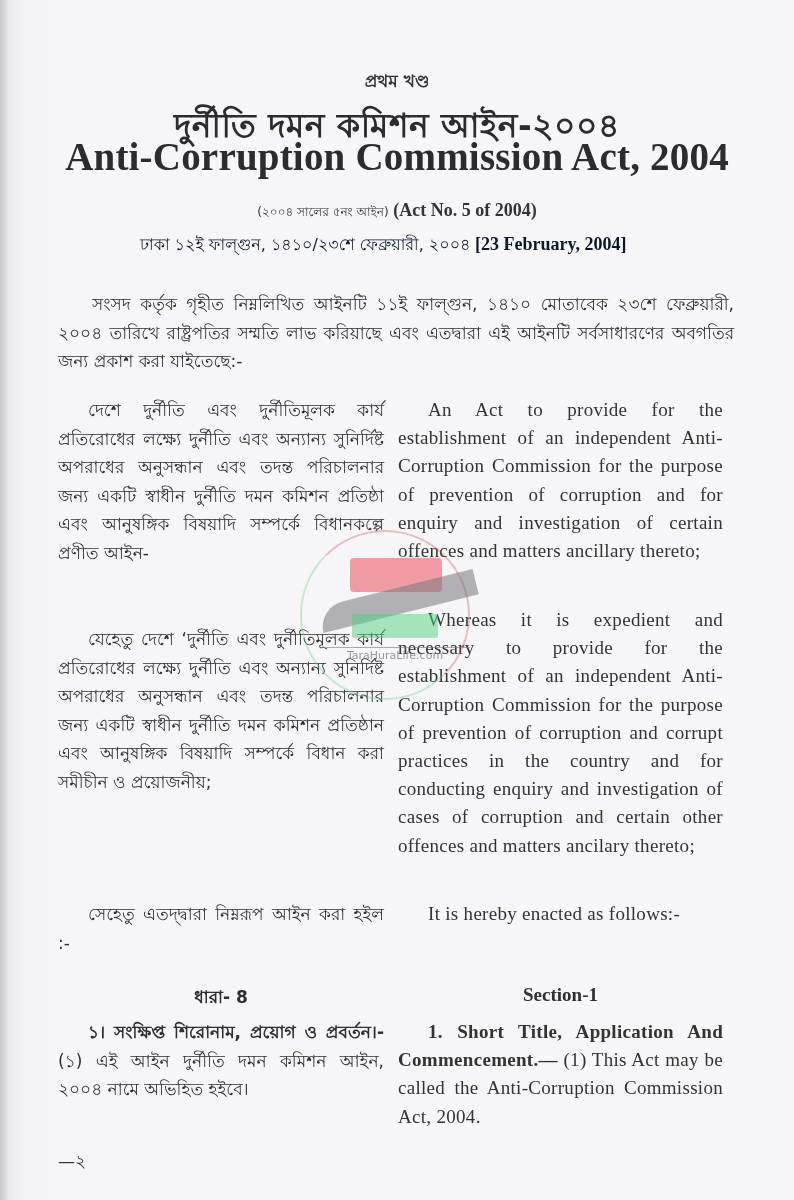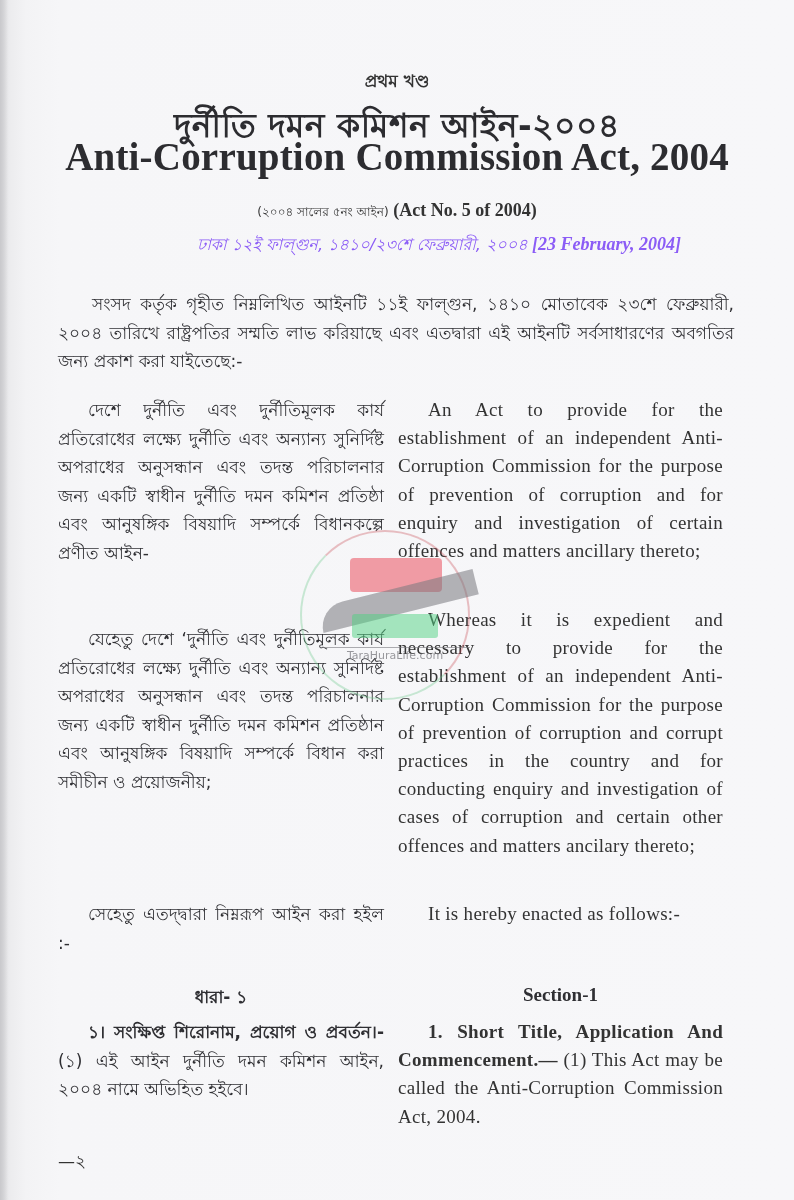--- a/index.html
+++ b/index.html
@@ -14,22 +14,22 @@
     background: linear-gradient(90deg, #c9c9cc, rgba(230,230,232,0));
   }
   .center { position: absolute; left: 0; width: 794px; text-align: center; }
   .part-label { top: 68px; font-size: 17px; font-family: "DejaVu Sans", sans-serif; font-weight: bold; color: #333; }
   .title-bn { top: 100px; font-size: 33px; font-family: "DejaVu Sans", sans-serif; font-weight: bold; color: #2c2c30; letter-spacing: 0.5px; }
   .title-en { top: 134px; font-size: 39px; font-weight: bold; color: #2c2c30; letter-spacing: 0.2px; }
   .act-no { top: 200px; font-size: 18px; color: #333; }
   .act-no .bn { font-family: "DejaVu Sans", sans-serif; font-size: 12px; }
   .act-no .en { font-weight: bold; }
   .date-line {
-    position: absolute; top: 232px; left: 140px; right: 56px; text-align: center;
-    font-size: 18px; font-style: italic; color: #8b5cf6;
+    position: absolute; top: 232px; left: 140px; right: 56px; text-align: left;
+    font-size: 18px; color: #0f172a;
   }
   .date-line .bn { font-family: "DejaVu Sans", sans-serif; font-size: 16px; }
   .date-line .en { font-weight: bold; }
 
   .preamble {
     position: absolute; top: 290px; left: 58px; width: 676px;
     font-family: "DejaVu Sans", sans-serif; font-size: 17px; line-height: 28.5px;
     text-align: justify; text-indent: 34px; color: #2f2f33;
   }
 
@@ -115,21 +115,21 @@
 
 <div class="col-bn indent p1-bn">দেশে দুর্নীতি এবং দুর্নীতিমূলক কার্য প্রতিরোধের লক্ষ্যে দুর্নীতি এবং অন্যান্য সুনির্দিষ্ট অপরাধের অনুসন্ধান এবং তদন্ত পরিচালনার জন্য একটি স্বাধীন দুর্নীতি দমন কমিশন প্রতিষ্ঠা এবং আনুষঙ্গিক বিষয়াদি সম্পর্কে বিধানকল্পে প্রণীত আইন-</div>
 <div class="col-en indent p1-en">An Act to provide for the establishment of an independent Anti-Corruption Commission for the purpose of prevention of corruption and for enquiry and investigation of certain offences and matters ancillary thereto;</div>
 
 <div class="col-bn indent p2-bn">যেহেতু দেশে ‘দুর্নীতি এবং দুর্নীতিমূলক কার্য প্রতিরোধের লক্ষ্যে দুর্নীতি এবং অন্যান্য সুনির্দিষ্ট অপরাধের অনুসন্ধান এবং তদন্ত পরিচালনার জন্য একটি স্বাধীন দুর্নীতি দমন কমিশন প্রতিষ্ঠান এবং আনুষঙ্গিক বিষয়াদি সম্পর্কে বিধান করা সমীচীন ও প্রয়োজনীয়;</div>
 <div class="col-en indent p2-en">Whereas it is expedient and necessary to provide for the establishment of an independent Anti-Corruption Commission for the purpose of prevention of corruption and corrupt practices in the country and for conducting enquiry and investigation of cases of corruption and certain other offences and matters ancilary thereto;</div>
 
 <div class="col-bn indent p3-bn">সেহেতু এতদ্দ্বারা নিম্নরূপ আইন করা হইল :-</div>
 <div class="col-en indent p3-en">It is hereby enacted as follows:-</div>
 
-<div class="sec-head-bn">ধারা- ১</div>
+<div class="sec-head-bn">ধারা- 8</div>
 <div class="sec-head-en">Section-1</div>
 
 <div class="col-bn indent s1-bn">
   <span class="bold">১। সংক্ষিপ্ত শিরোনাম, প্রয়োগ ও প্রবর্তন।-</span>
   <span>(১) এই আইন দুর্নীতি দমন কমিশন আইন, ২০০৪ নামে অভিহিত হইবে।</span>
 </div>
 <div class="col-en indent s1-en">
   <span class="bold">1. Short Title, Application And Commencement.—</span>
   <span>(1) This Act may be called the Anti-Corruption Commission Act, 2004.</span>
 </div>

